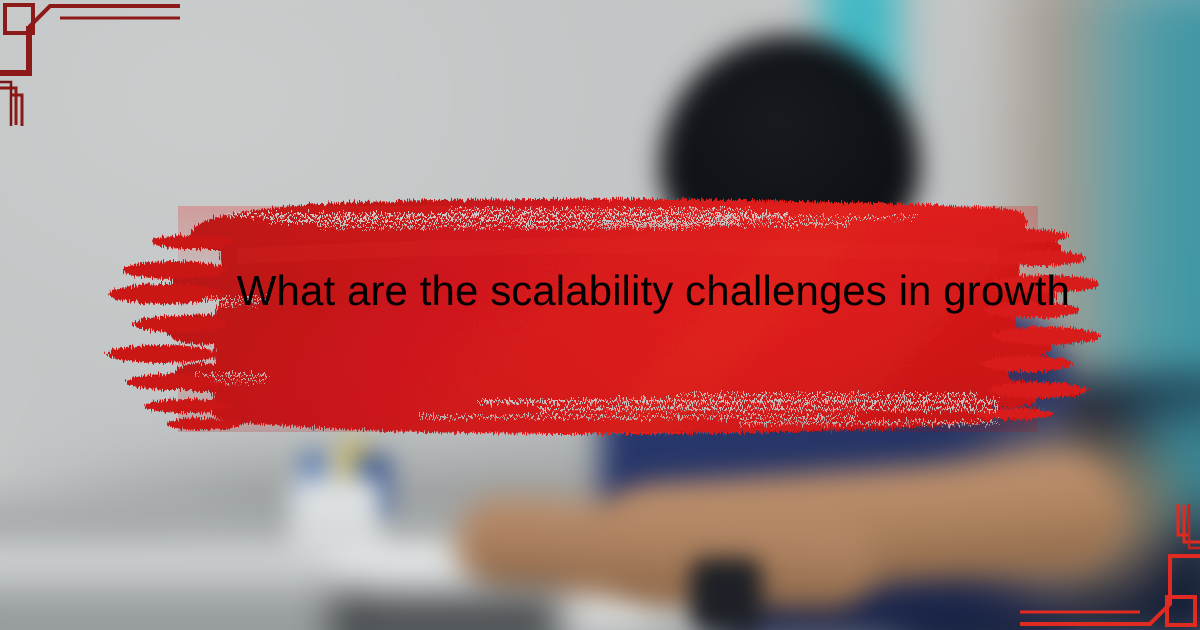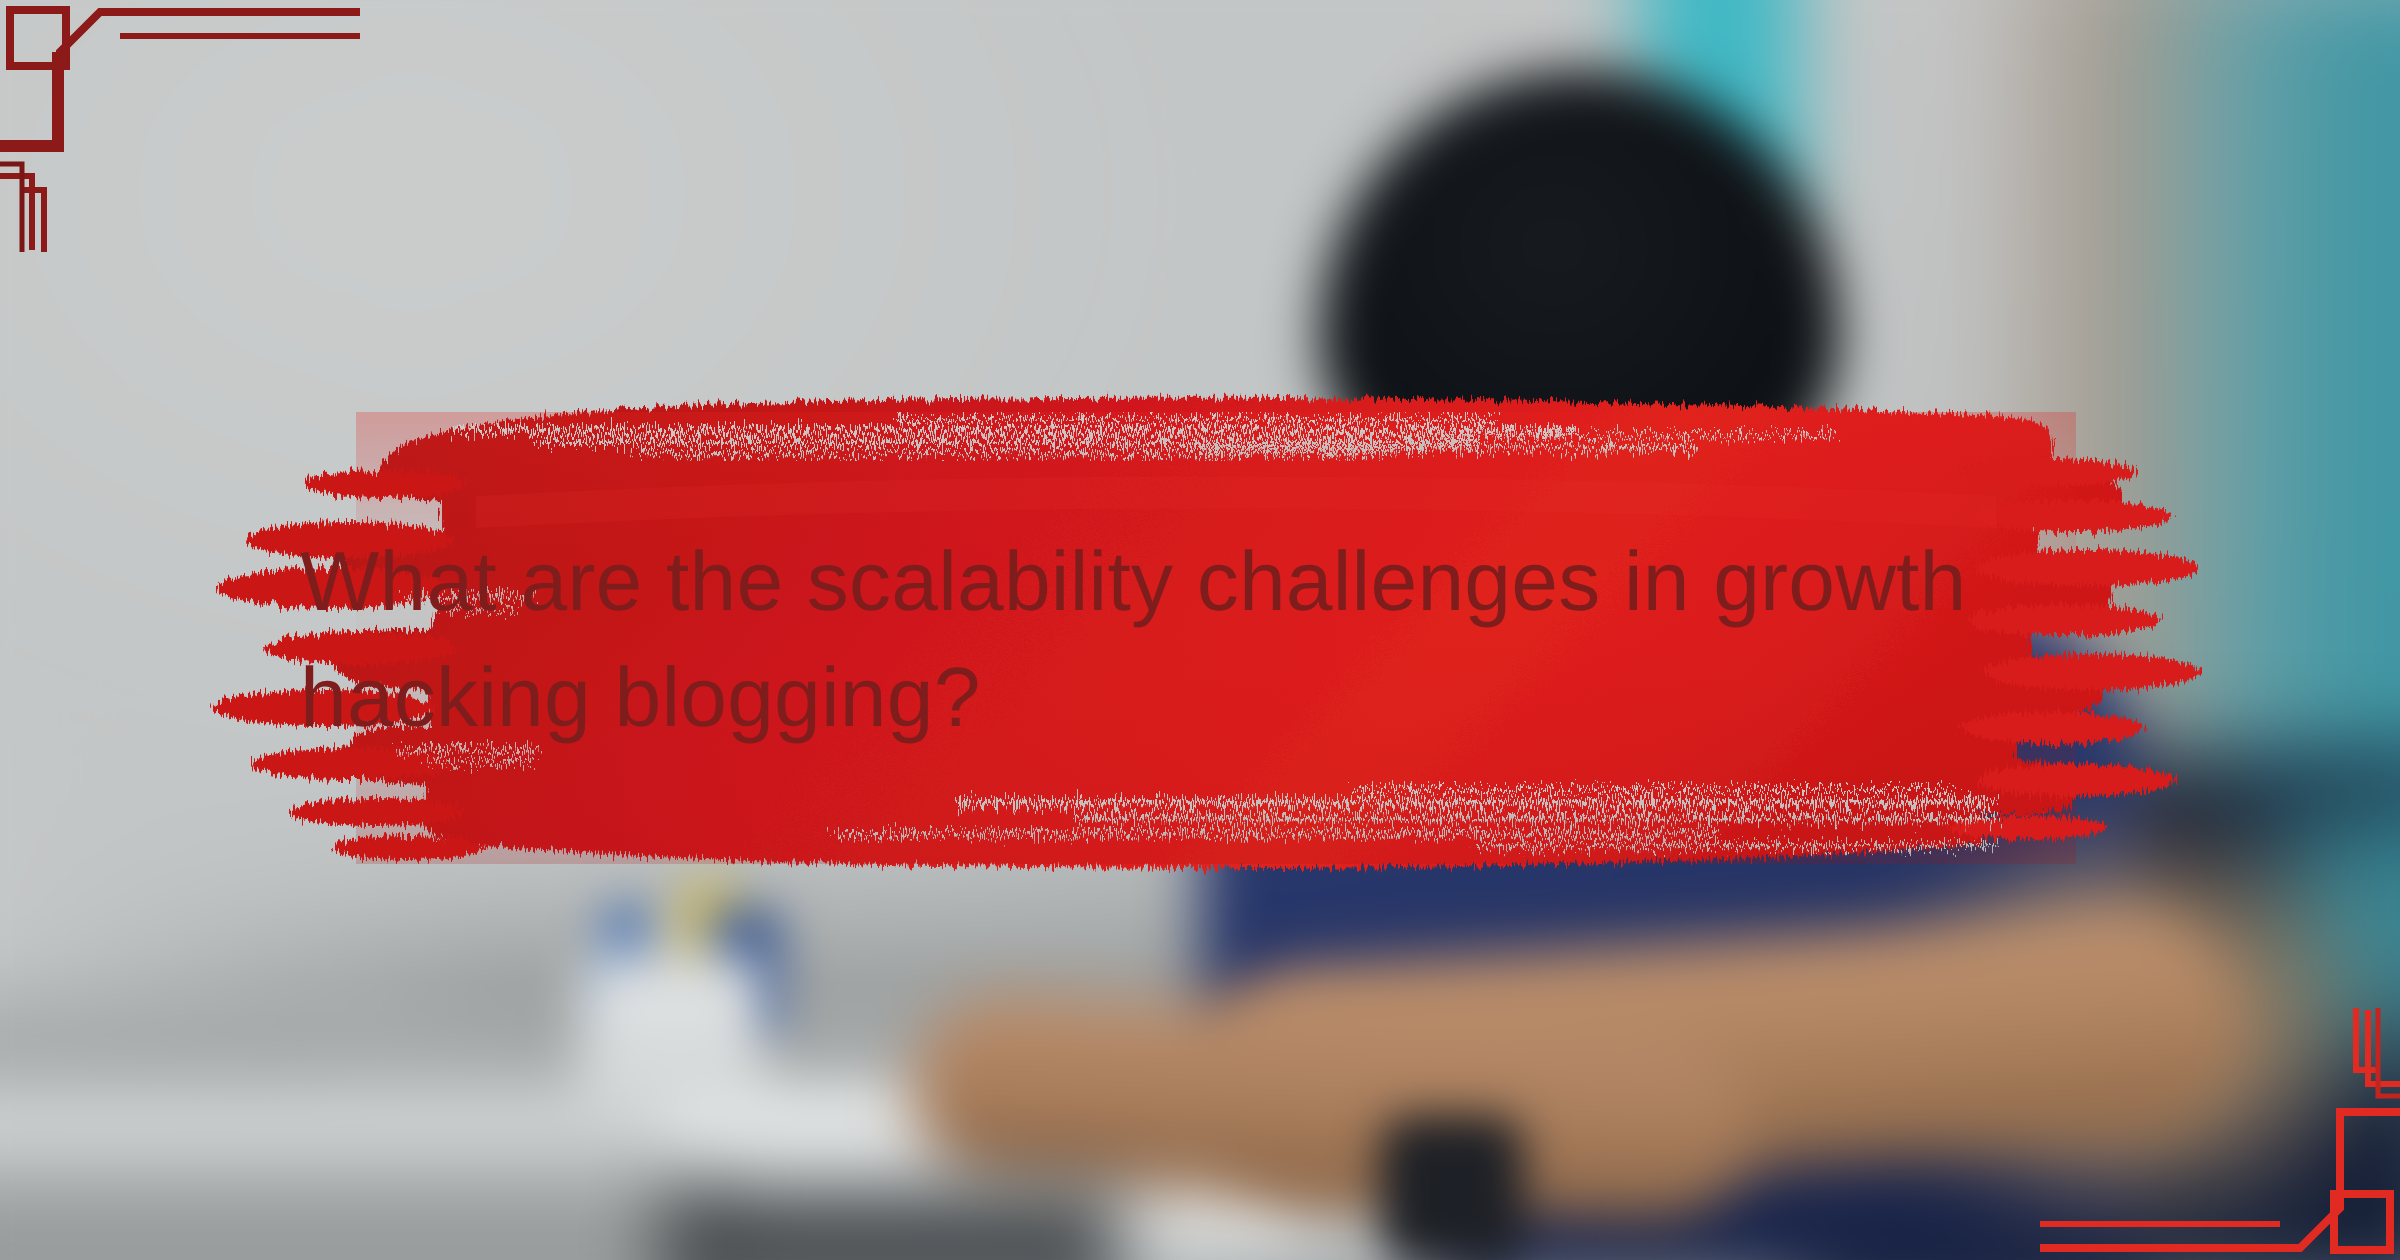--- a/index.html
+++ b/index.html
@@ -190,22 +190,22 @@
     left:118px; top:178px;
     width:960px; height:278px;
   }
   #brush-banner svg { display:block; width:100%; height:100%; overflow:visible; }
 
   
   #headline {
     position:absolute;
     left:150px; top:262px;
     width:920px;
-    text-align:left;
-    color:#7f1d1d;
+    text-align:right;
+    color:#000000;
     font-family:"Liberation Sans", sans-serif;
     font-size:42px;
     line-height:58px;
     font-weight:400;
     letter-spacing:.1px;
     text-rendering:geometricPrecision;
     z-index:6;
   }
   #headline .ln { display:block; white-space:nowrap; }
 
@@ -358,21 +358,20 @@
         <rect x="80" y="196" width="70" height="1.8" fill="#C8C8C8"></rect>
         <rect x="96" y="202" width="52" height="1.4" fill="#C2C2C2"></rect>
       </g>
 
       <path d="M 120,70 C 380,56 640,58 880,70 L 880,86 C 640,74 380,72 120,86 Z" fill="#E8302A" opacity=".16"></path>
     </svg>
   </div>
 
   <div id="headline">
     <span class="ln">What are the scalability challenges in growth</span>
-    <span class="ln">hacking blogging?</span>
   </div>
 
   <div class="corner" id="corner-tl">
     <svg width="180" height="160" viewBox="0 0 180 160" aria-hidden="true">
       <g fill="none" stroke="#8C1A19" stroke-width="4">
 
         <rect x="5" y="5" width="28" height="28"></rect>
 
         <path d="M 0,72 L 0,72 L 28,72 L 28,26 L 28,26"></path>
         <path d="M 2,73 L 30,73 L 30,27 L 56,1 L 56,1" stroke="none"></path>

